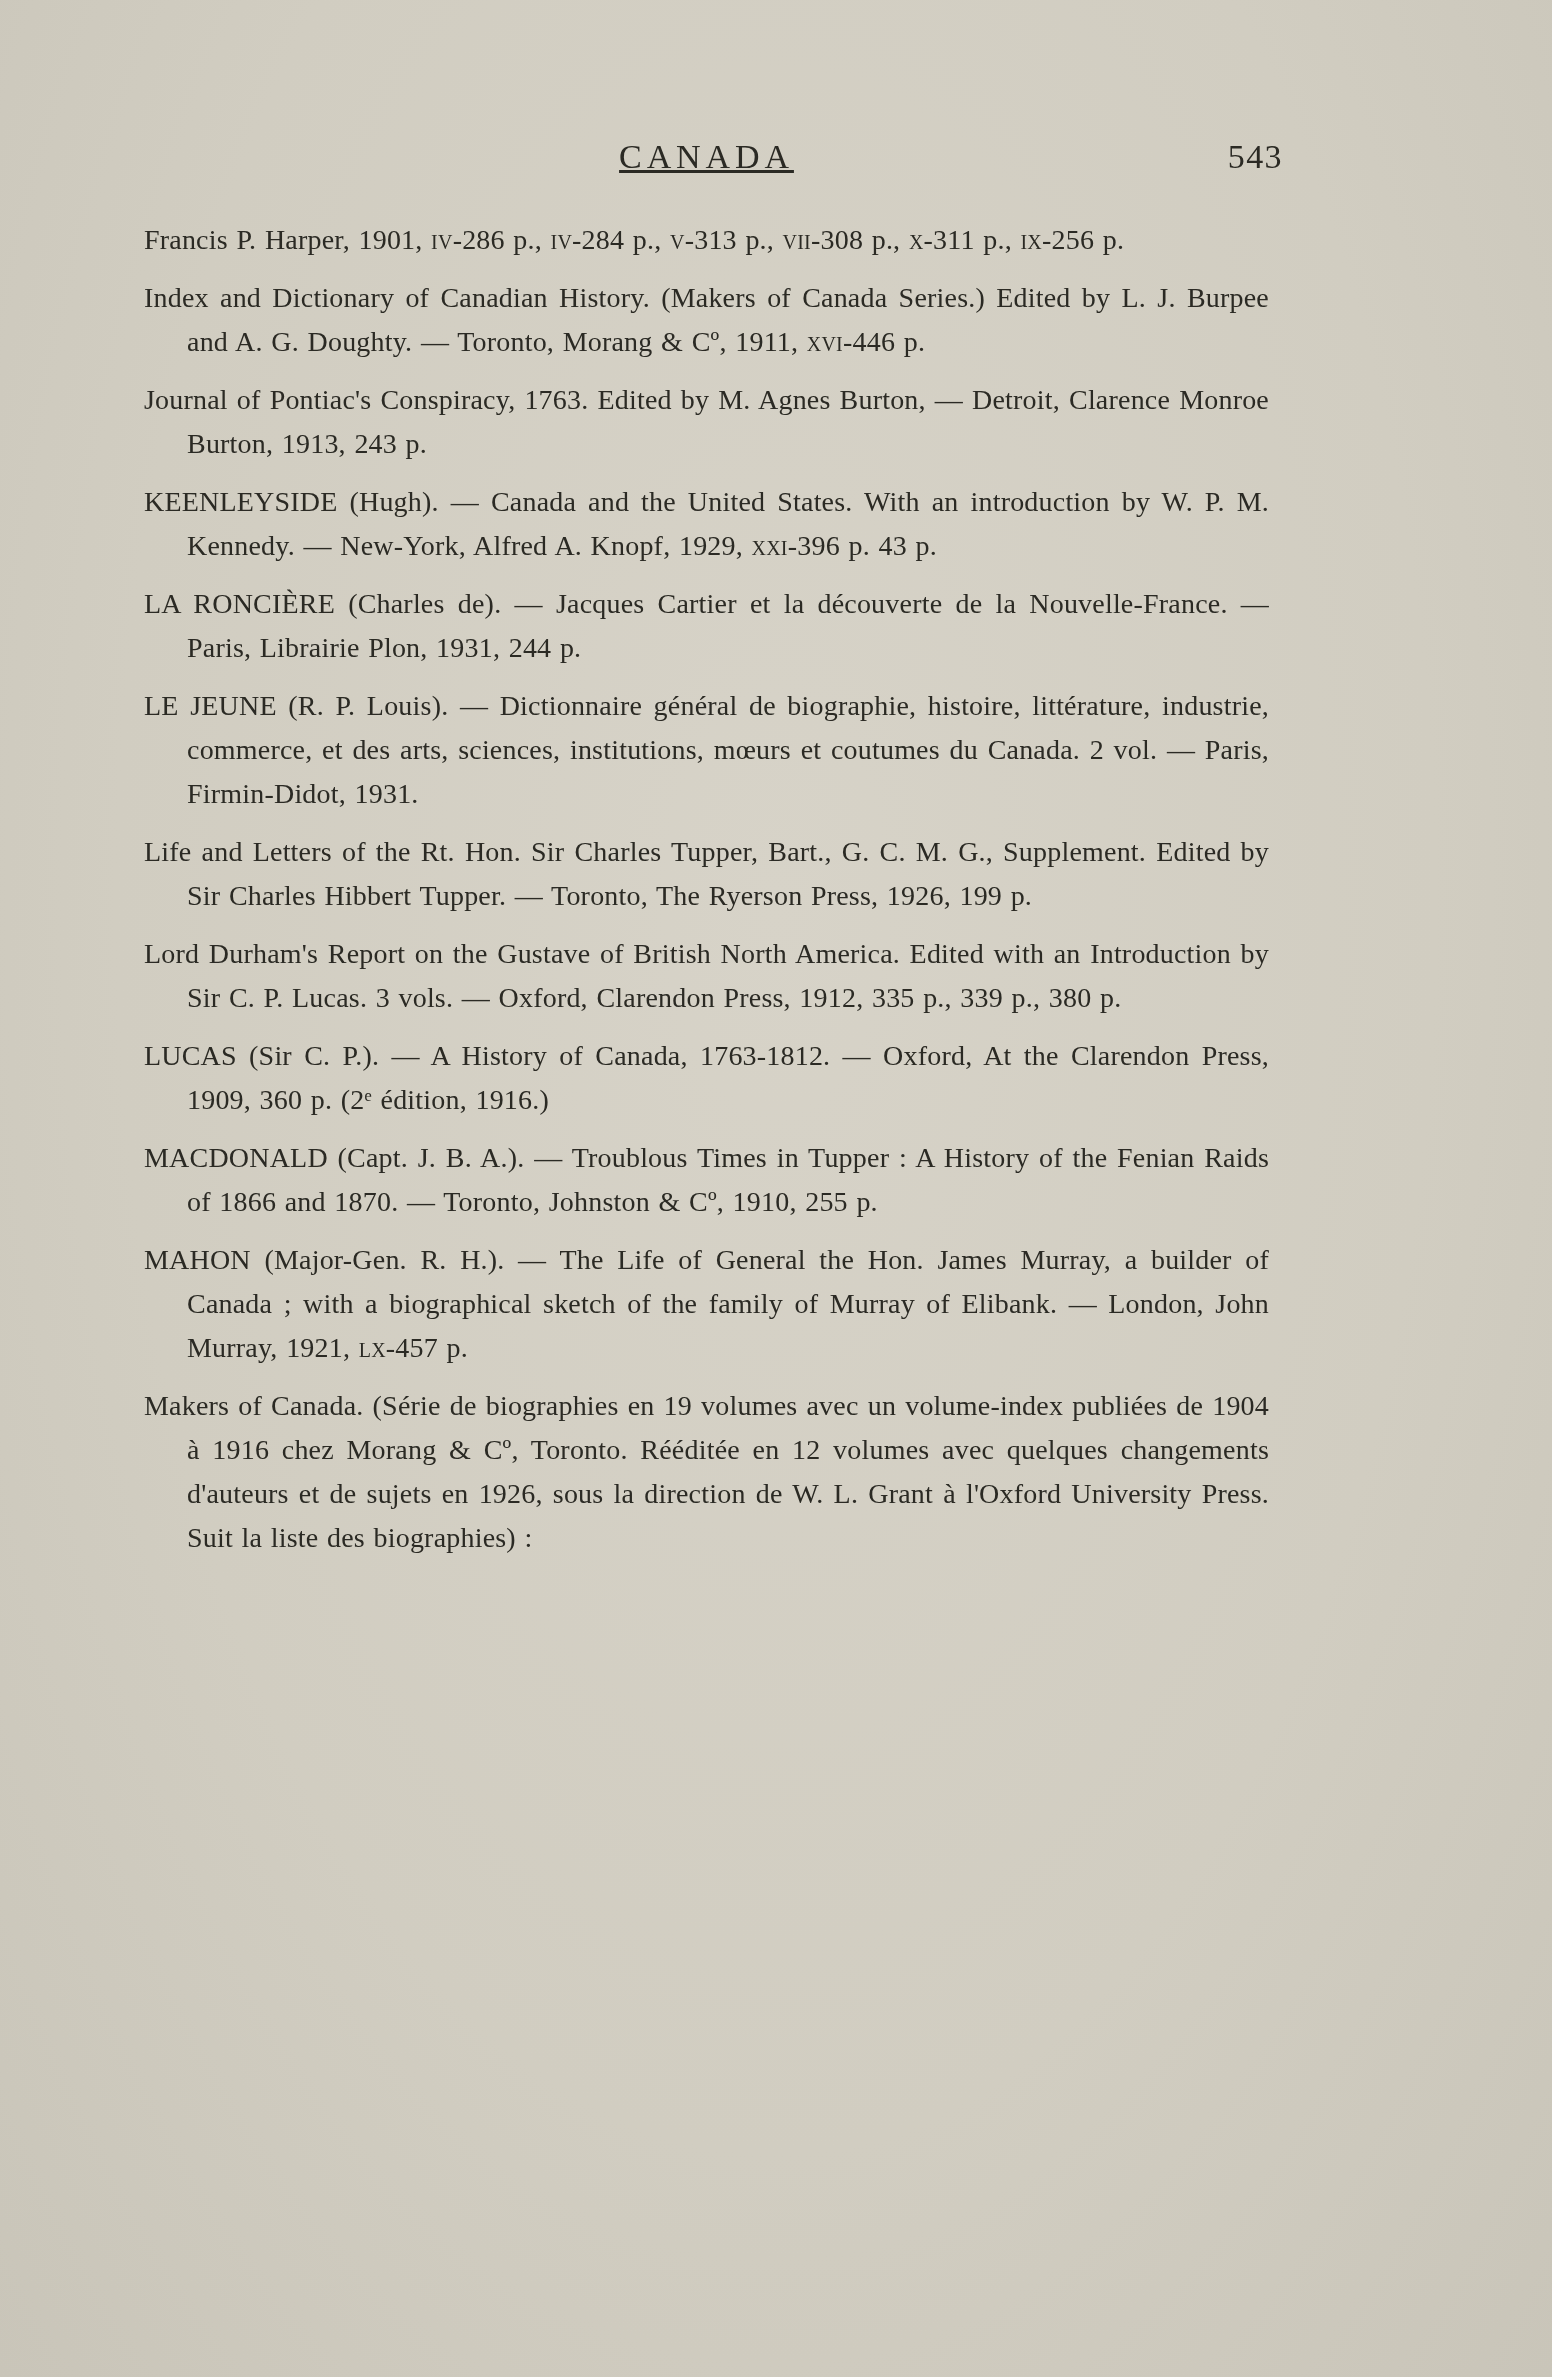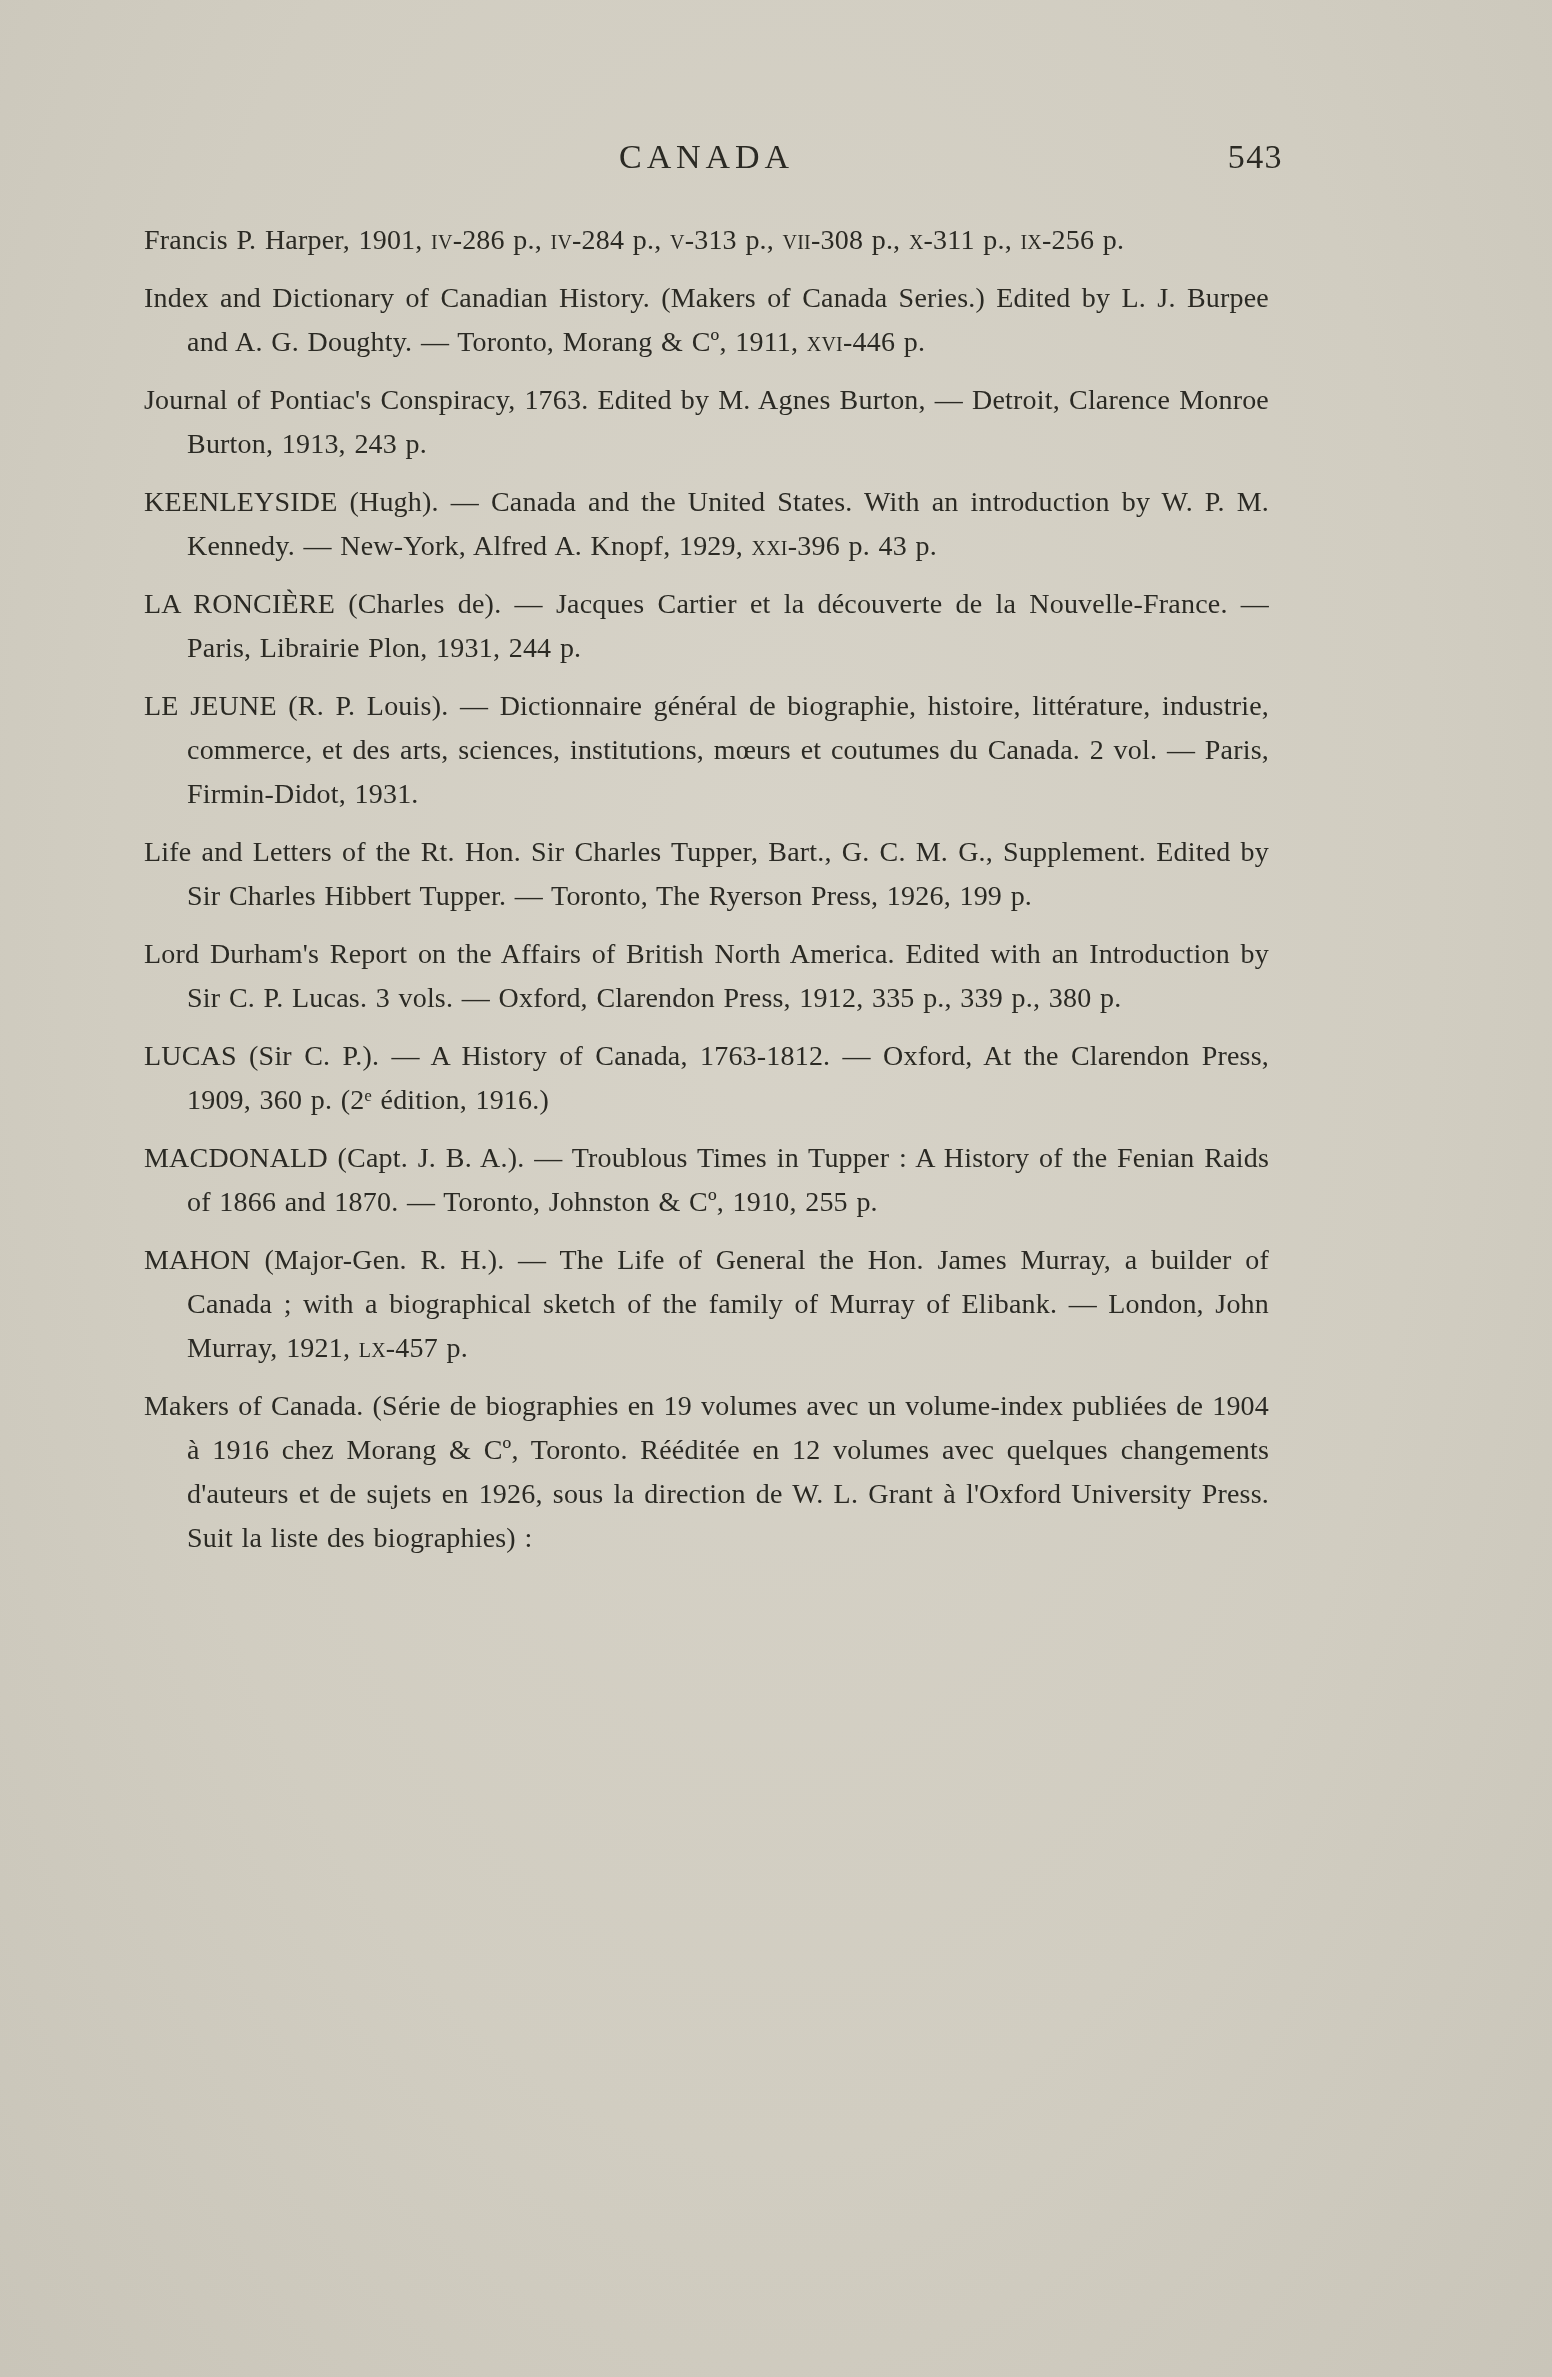--- a/index.html
+++ b/index.html
@@ -17,20 +17,21 @@
     width: 100%;
     height: 100%;
     padding: 134px 269px 0 130px;
   }
   .header {
     position: relative;
     height: 45px;
     line-height: 45px;
     font-size: 34px;
     margin-bottom: 39px;
+    text-decoration: underline;
   }
   .running-title {
     display: block;
     text-align: center;
     letter-spacing: 4.9px;
   }
   .page-number {
     position: absolute;
     right: 0;
     top: 0;
@@ -60,20 +61,20 @@
     <span class="page-number">543</span>
   </div>
   <div class="entries">
       <p class="entry"><span class="">Francis P. Harper, 1901, </span><span class="smallcaps">iv</span><span class="">-286 p., </span><span class="smallcaps">iv</span><span class="">-284 p., </span><span class="smallcaps">v</span><span class="">-313 p., </span><span class="smallcaps">vii</span><span class="">-308 p., </span><span class="smallcaps">x</span><span class="">-311 p., </span><span class="smallcaps">ix</span><span class="">-256 p.</span></p>
       <p class="entry"><span class="bold">Index and Dictionary of Canadian History.</span><span class=""> (Makers of Canada Series.) Edited by L. J. Burpee and A. G. Doughty. — Toronto, Morang &amp; Cº, 1911, </span><span class="smallcaps">xvi</span><span class="">-446 p.</span></p>
       <p class="entry"><span class="bold">Journal of Pontiac's Conspiracy</span><span class="">, 1763. Edited by M. Agnes Burton, — Detroit, Clarence Monroe Burton, 1913, 243 p.</span></p>
       <p class="entry"><span class="">KEENLEYSIDE (Hugh). — </span><span class="bold">Canada and the United States.</span><span class=""> With an introduction by W. P. M. Kennedy. — New-York, Alfred A. Knopf, 1929, </span><span class="smallcaps">xxi</span><span class="">-396 p. 43 p.</span></p>
       <p class="entry"><span class="">LA RONCIÈRE (Charles de). — </span><span class="bold">Jacques Cartier et la découverte de la Nouvelle-France.</span><span class=""> — Paris, Librairie Plon, 1931, 244 p.</span></p>
       <p class="entry"><span class="">LE JEUNE (R. P. Louis). — </span><span class="bold">Dictionnaire général</span><span class=""> de biographie, histoire, littérature, industrie, commerce, et des arts, sciences, institutions, mœurs et coutumes du Canada. 2 vol. — Paris, Firmin-Didot, 1931.</span></p>
       <p class="entry"><span class="bold">Life and Letters of the Rt. Hon. Sir Charles Tupper, Bart.</span><span class="">, G. C. M. G., Supplement. Edited by Sir Charles Hibbert Tupper. — Toronto, The Ryerson Press, 1926, 199 p.</span></p>
-      <p class="entry"><span class="bold">Lord Durham's Report on the Affairs of British North America.</span><span class=""> Edited with an Introduction by Sir C. P. Lucas. 3 vols. — Oxford, Clarendon Press, 1912, 335 p., 339 p., 380 p.</span></p>
+      <p class="entry"><span class="bold">Lord Durham's Report on the Gustave of British North America.</span><span class=""> Edited with an Introduction by Sir C. P. Lucas. 3 vols. — Oxford, Clarendon Press, 1912, 335 p., 339 p., 380 p.</span></p>
       <p class="entry"><span class="">LUCAS (Sir C. P.). — </span><span class="bold">A History of Canada</span><span class="">, 1763-1812. — Oxford, At the Clarendon Press, 1909, 360 p. (2ᵉ édition, 1916.)</span></p>
       <p class="entry"><span class="">MACDONALD (Capt. J. B. A.). — Troublous Times in Tupper : </span><span class="bold">A History of the Fenian Raids of 1866 and 1870.</span><span class=""> — Toronto, Johnston &amp; Cº, 1910, 255 p.</span></p>
       <p class="entry"><span class="">MAHON (Major-Gen. R. H.). — </span><span class="bold">The Life of General the Hon. James Murray</span><span class="">, a builder of Canada ; with a biographical sketch of the family of Murray of Elibank. — London, John Murray, 1921, </span><span class="smallcaps">lx</span><span class="">-457 p.</span></p>
       <p class="entry"><span class="bold">Makers of Canada.</span><span class=""> (Série de biographies en 19 volumes avec un volume-index publiées de 1904 à 1916 chez Morang &amp; Cº, Toronto. Rééditée en 12 volumes avec quelques changements d'auteurs et de sujets en 1926, sous la direction de W. L. Grant à l'Oxford University Press. Suit la liste des biographies) :</span></p>
     </div>
 </div>
 
 
 </body></html>

